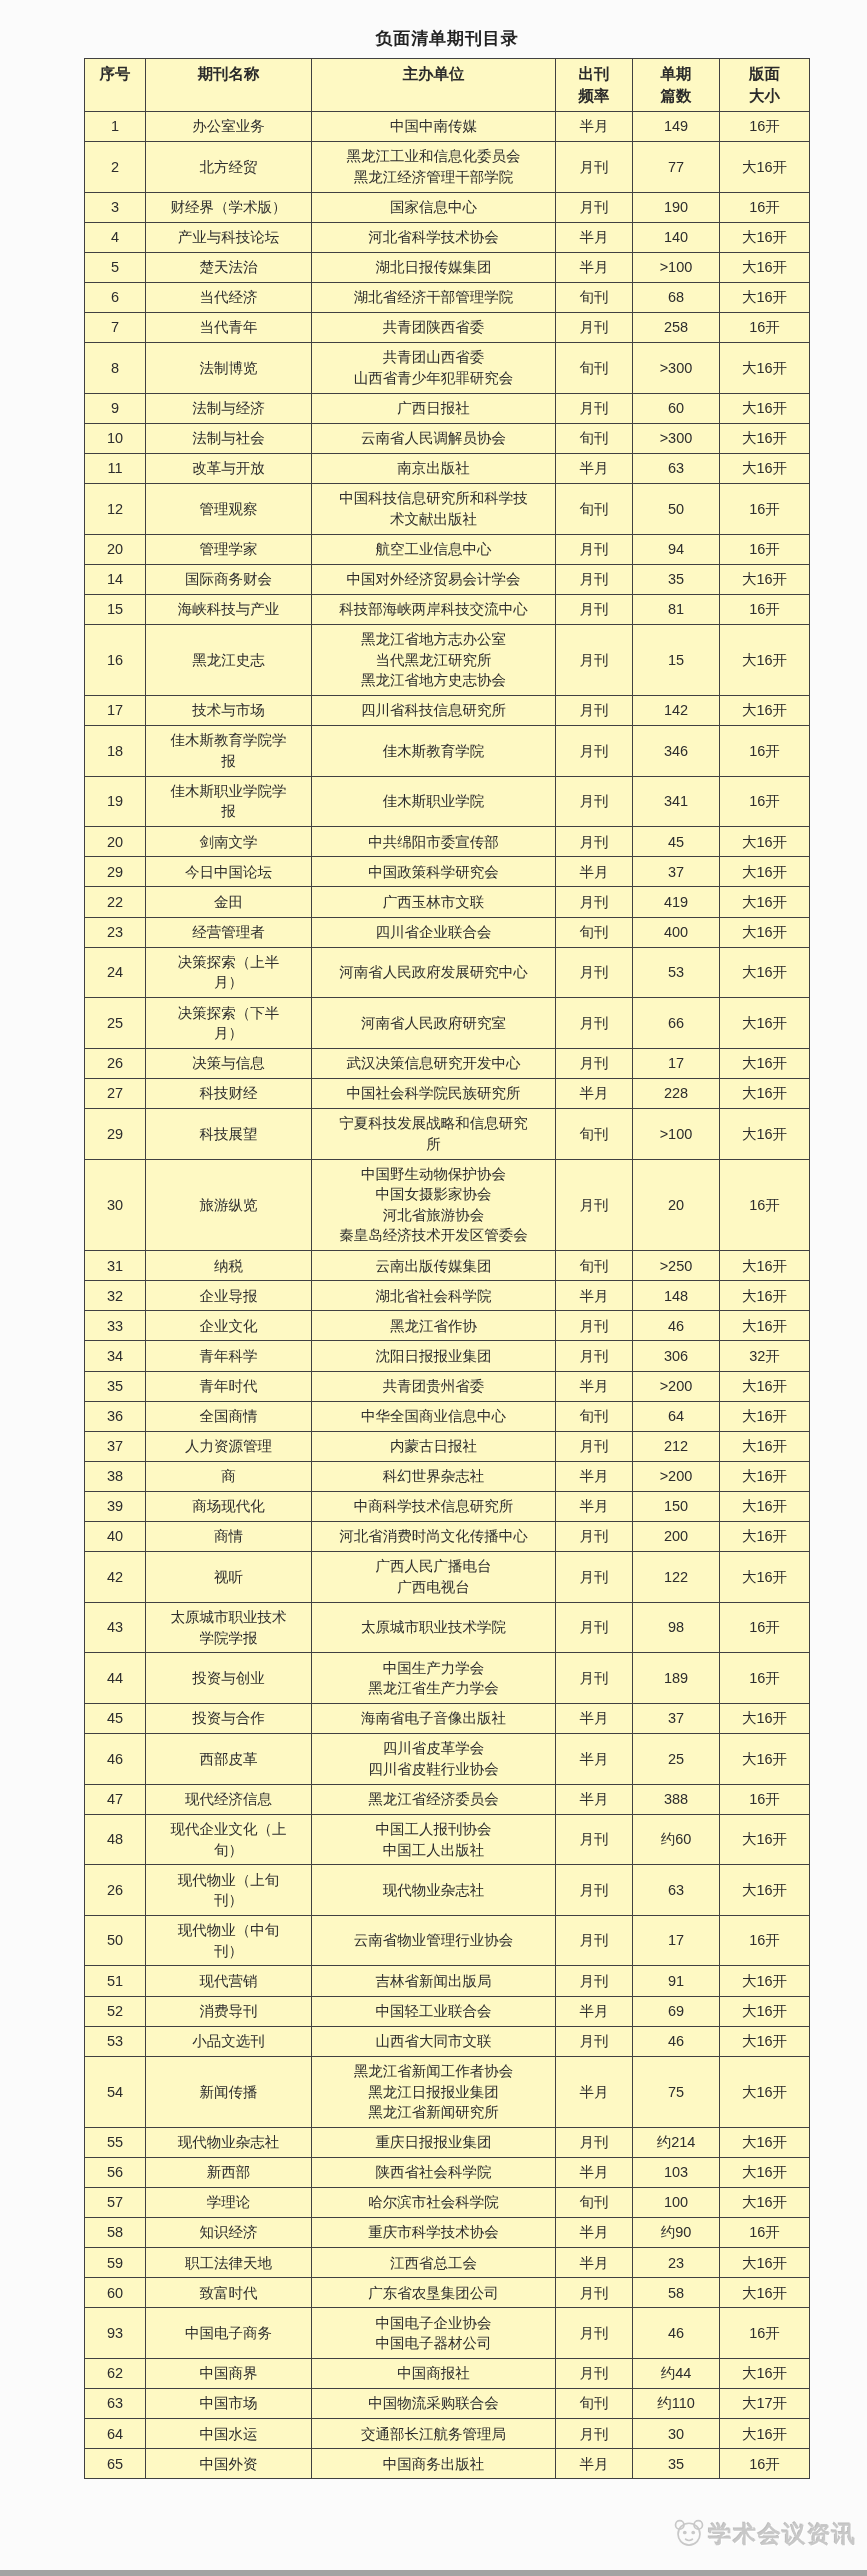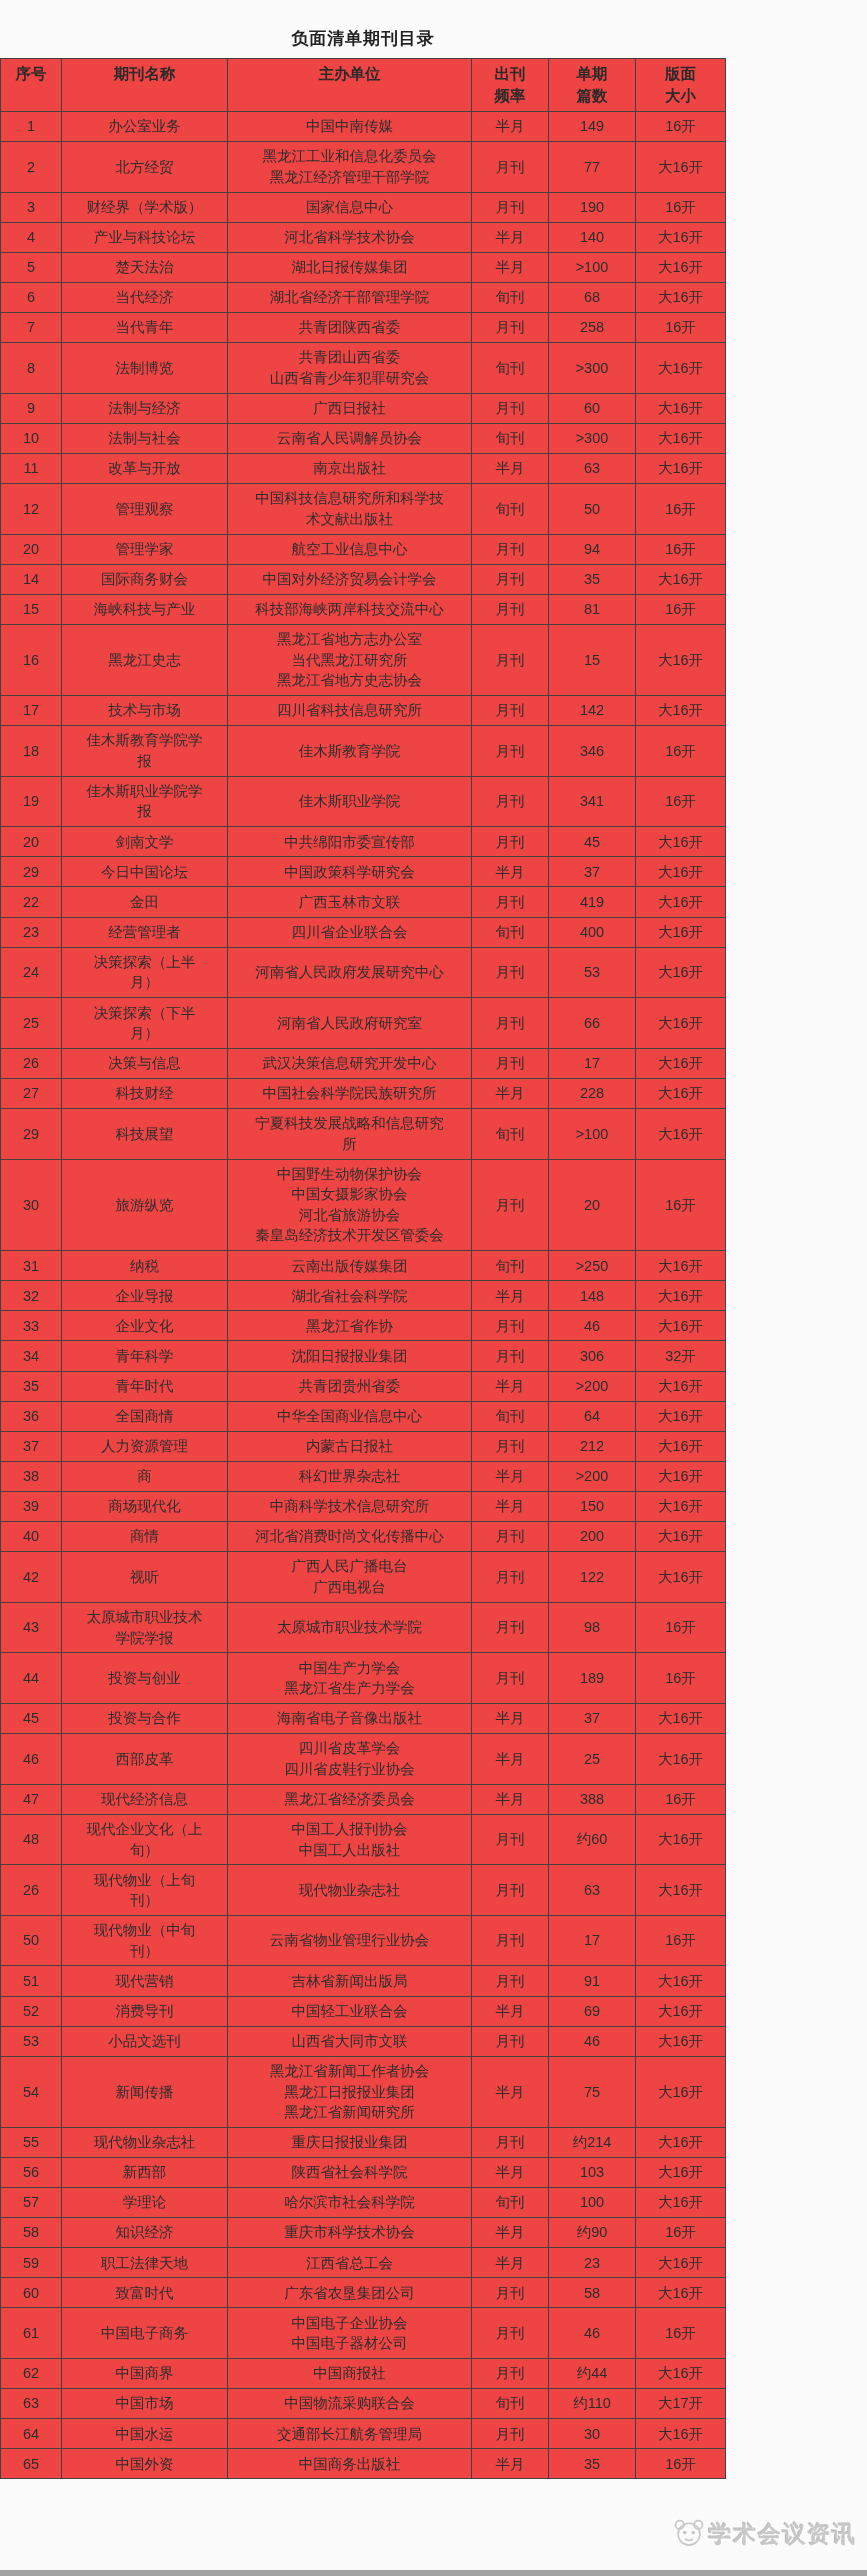--- a/index.html
+++ b/index.html
@@ -9,35 +9,36 @@
   body {
     width: 867px;
     height: 2576px;
     background: #fbfbfb;
     font-family: "Liberation Sans", sans-serif;
     color: #2b2b2b;
     position: relative;
     overflow: hidden;
   }
   .doc {
+    margin-left: 84px;
     width: 726px;
   }
   .page-title {
     text-align: center;
     font-size: 17px;
     font-weight: bold;
     color: #222;
     padding: 27px 0 7.7px 0;
     letter-spacing: 0.9px;
   }
   table.journal-table {
     border-collapse: collapse;
     table-layout: fixed;
     width: 726px;
-    background: #ef4444;
+    background: #fef9c3;
   }
   col.c-no   { width: 61px; }
   col.c-name { width: 166px; }
   col.c-org  { width: 244px; }
   col.c-freq { width: 77px; }
   col.c-cnt  { width: 87px; }
   col.c-size { width: 90px; }
   th, td {
     border: 1.7px solid #414141;
     text-align: center;
@@ -590,21 +591,21 @@
         </tr>
         <tr>
           <td>60</td>
           <td class="name">致富时代</td>
           <td class="org">广东省农垦集团公司</td>
           <td>月刊</td>
           <td>58</td>
           <td>大16开</td>
         </tr>
         <tr>
-          <td>61</td>
+          <td>93</td>
           <td class="name">中国电子商务</td>
           <td class="org">中国电子企业协会
 中国电子器材公司</td>
           <td>月刊</td>
           <td>46</td>
           <td>16开</td>
         </tr>
         <tr>
           <td>62</td>
           <td class="name">中国商界</td>

